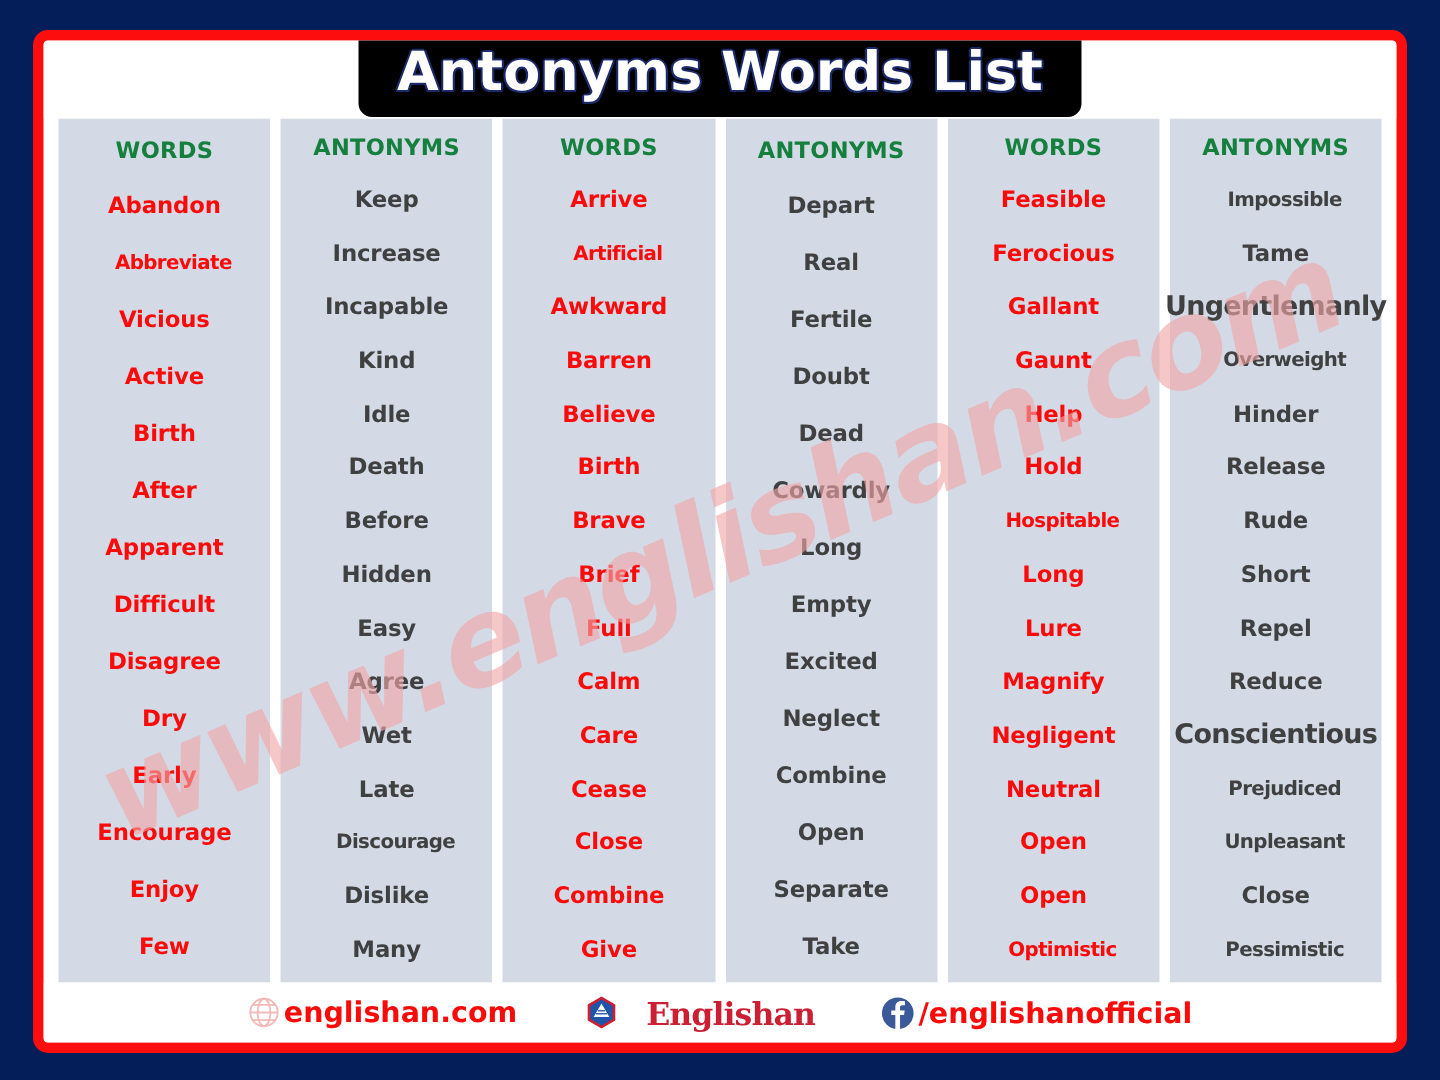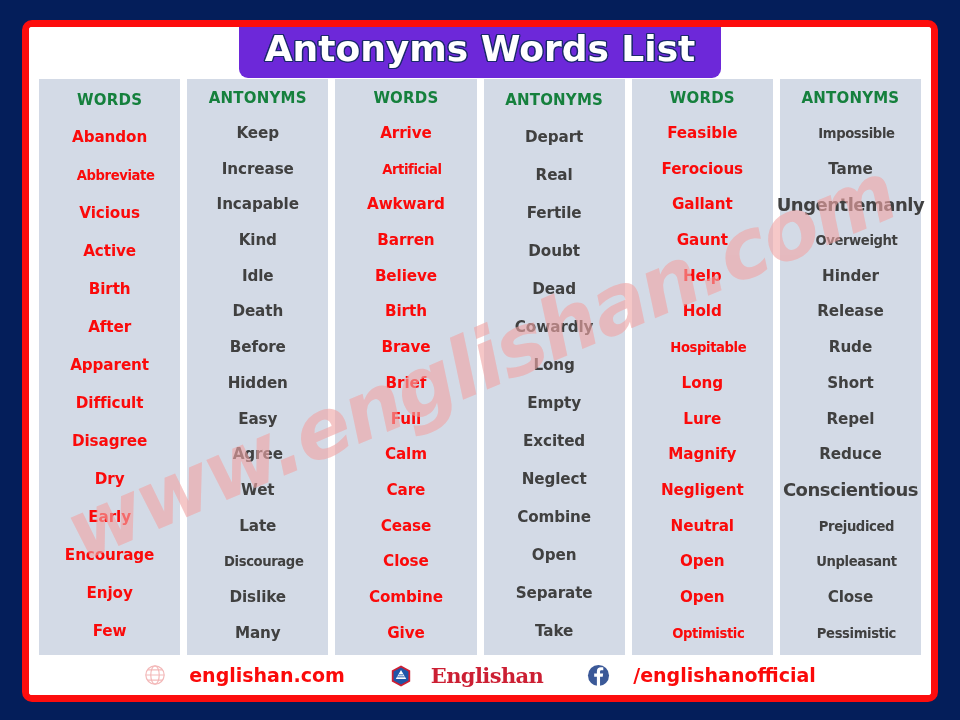--- a/index.html
+++ b/index.html
@@ -30,21 +30,21 @@
   .title-zone {
     position:relative;
     height:52px;
     flex:0 0 52px;
     background:#ffffff;
     display:flex;
     align-items:flex-start;
     justify-content:center;
   }
   .title-banner {
-    background:#6d28d9;
+    background:#000000;
     border-radius:0 0 9px 9px;
     padding:2px 26px 6px 26px;
     margin-top:-3px;
     min-width:430px;
     text-align:center;
   }
   .title-text {
     font-family:"DejaVu Sans", sans-serif;
     font-weight:bold;
     font-size:36px;
@@ -103,31 +103,31 @@
   
   .footer {
     flex:0 0 40px;
     background:#ffffff;
     display:flex;
     align-items:center;
     justify-content:center;
     gap:44px;
     padding:0 20px;
   }
-  .fitem { display:flex; align-items:flex-start; gap:23px; }
+  .fitem { display:flex; align-items:flex-end; gap:2px; }
   .fitem .ftext {
     font-family:"DejaVu Sans", sans-serif;
     font-weight:bold;
     font-size:19px;
     color:#fb0a0a;
     white-space:nowrap;
   }
   .globe-icon { width:22px; height:22px; flex:0 0 22px; }
   .fb-icon { width:23px; height:23px; flex:0 0 23px; }
-  .eng-logo { display:flex; align-items:flex-end; gap:18px; }
+  .eng-logo { display:flex; align-items:flex-start; gap:18px; }
   .eng-mark { width:24px; height:24px; flex:0 0 24px; }
   .eng-word {
     font-family:"DejaVu Serif", serif;
     font-weight:bold;
     font-size:21px;
     color:#cc1f33;
     letter-spacing:-0.6px;
     white-space:nowrap;
   }
 

